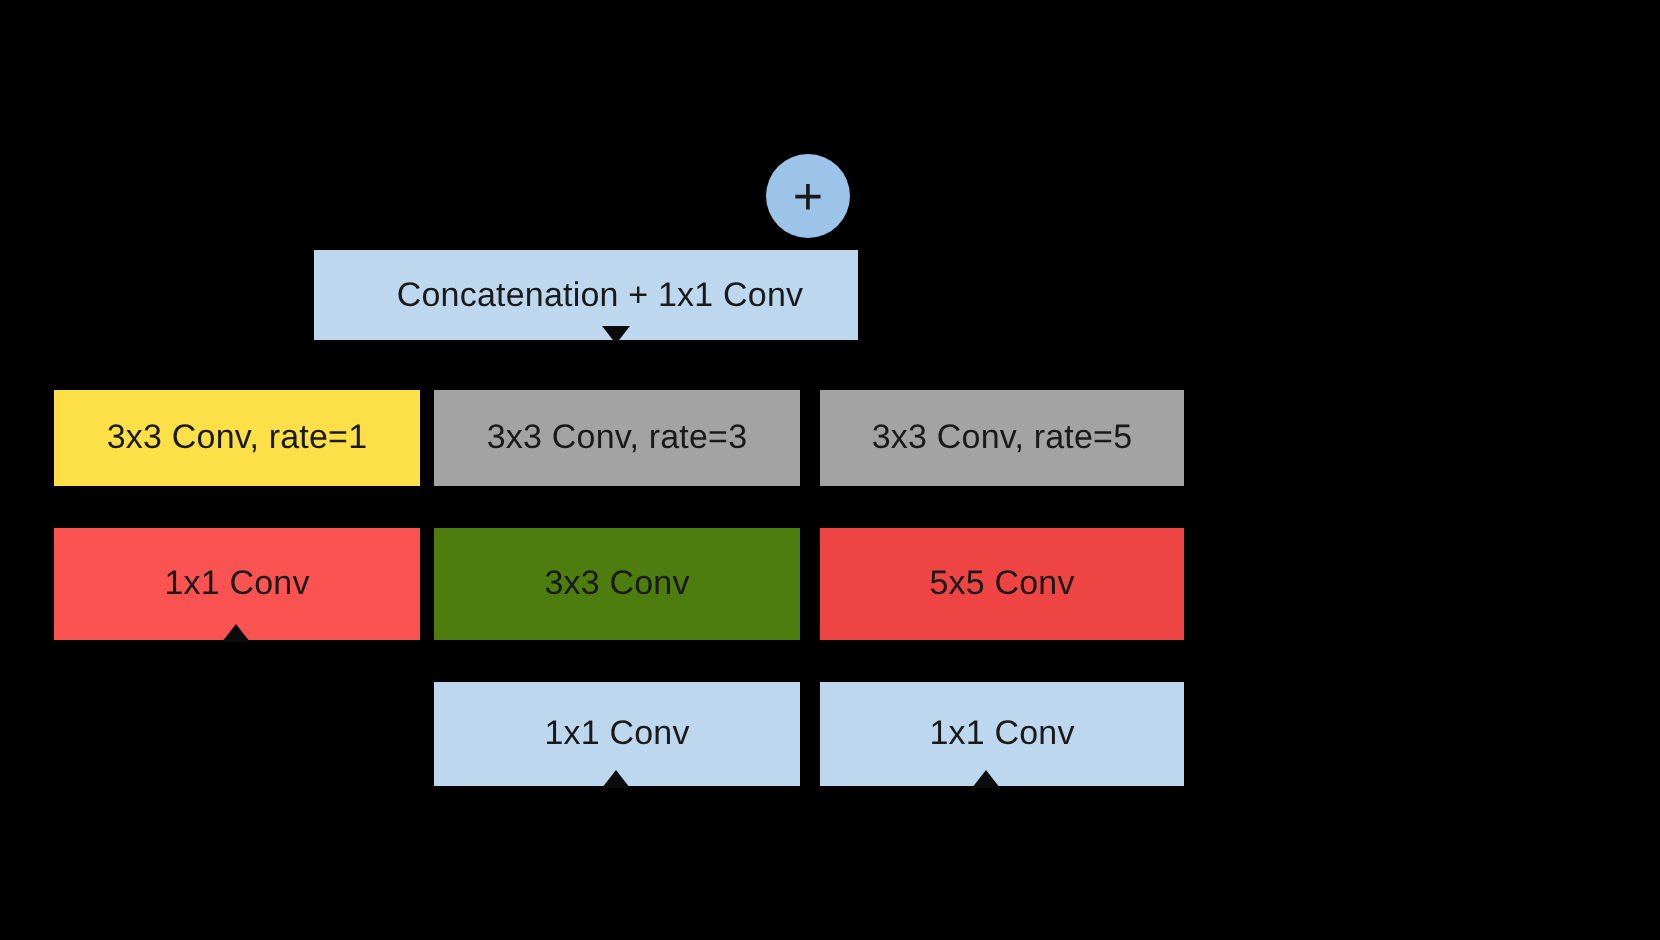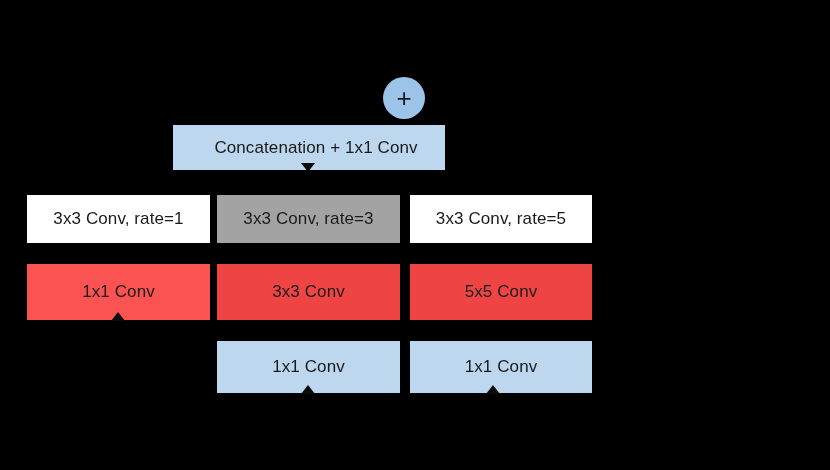--- a/index.html
+++ b/index.html
@@ -55,28 +55,28 @@
     border-top: 9px solid #0b0b0b;
   }
 </style>
 </head>
 <body>
 
 <div id="canvas">
 
   <div class="plus-circle" style="left: 383px; top: 77px; background: rgb(156, 195, 232); width: 42px; height: 42px;">+</div>
 
-  <div class="node" style="left: 173px; top: 125px; background: rgb(189, 215, 238); width: 272px; height: 45px; padding-left: 14px;">Concatenation + 1x1 Conv</div>
+  <div class="node" style="left: 157px; top: 125px; background: rgb(189, 215, 238); width: 272px; height: 45px; padding-left: 14px;">Concatenation + 1x1 Conv</div>
 
   <div id="rows-container">
-      <div class="node" style="left: 27px; top: 195px; width: 183px; height: 48px; background: #ffffff;">3x3 Conv, rate=1</div>
+      <div class="node" style="left: 27px; top: 195px; width: 183px; height: 48px; background: #fde047;">3x3 Conv, rate=1</div>
       <div class="node" style="left: 217px; top: 195px; width: 183px; height: 48px; background: #a3a3a3;">3x3 Conv, rate=3</div>
-      <div class="node" style="left: 410px; top: 195px; width: 182px; height: 48px; background: #ffffff;">3x3 Conv, rate=5</div>
+      <div class="node" style="left: 410px; top: 195px; width: 182px; height: 48px; background: #a3a3a3;">3x3 Conv, rate=5</div>
       <div class="node" style="left: 27px; top: 264px; width: 183px; height: 56px; background: rgb(251, 82, 82);">1x1 Conv</div>
-      <div class="node" style="left: 217px; top: 264px; width: 183px; height: 56px; background: #ef4444;">3x3 Conv</div>
+      <div class="node" style="left: 217px; top: 264px; width: 183px; height: 56px; background: #4d7c0f;">3x3 Conv</div>
       <div class="node" style="left: 410px; top: 264px; width: 182px; height: 56px; background: #ef4444;">5x5 Conv</div>
       <div class="node" style="left: 217px; top: 341px; width: 183px; height: 52px; background: rgb(189, 215, 238);">1x1 Conv</div>
       <div class="node" style="left: 410px; top: 341px; width: 182px; height: 52px; background: rgb(189, 215, 238);">1x1 Conv</div>
     </div>
   <div id="arrows-container">
       <div class="arrowhead arrow-down" style="left: 301px; top: 163px;"></div>
       <div class="arrowhead arrow-up" style="left: 111px; top: 312px;"></div>
       <div class="arrowhead arrow-up" style="left: 301px; top: 385px;"></div>
       <div class="arrowhead arrow-up" style="left: 486px; top: 385px;"></div>
     </div>

